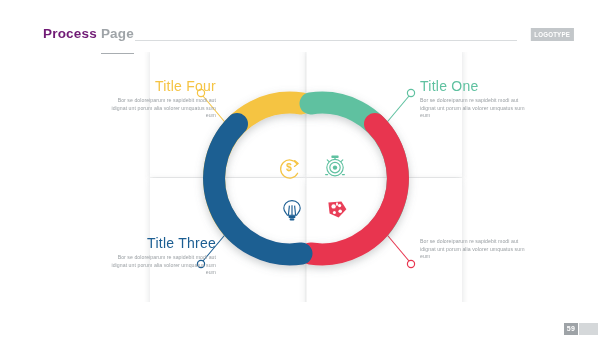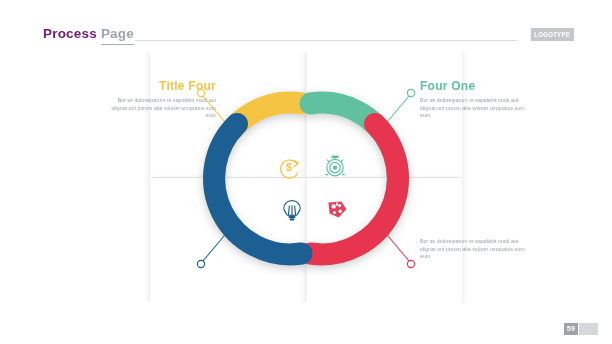--- a/index.html
+++ b/index.html
@@ -41,21 +41,21 @@
     line-height: 16px;
   }
   #header-title .word-soft {
     color: #701a75;
     font-weight: bold;
   }
   #header-title .word-strong {
     color: #9fa4a8;
     font-weight: bold;
     border-bottom: 1.6px solid #a8adb1;
-    padding-bottom: 3px;
+    padding-bottom: 12px;
   }
   #header-rule {
     position: absolute;
     left: 92px;
     top: 14px;
     width: 382px;
     height: 1px;
     background: #d9dcde;
   }
   #logotype {
@@ -86,22 +86,22 @@
     left: 0;
     top: 0;
   }
 
   
   .textblock {
     position: absolute;
     width: 108px;
   }
   .tb-title {
-    font-size: 12px;
-    font-weight: bold;
+    font-size: 14px;
+    font-weight: normal;
     letter-spacing: 0.25px;
     line-height: 11px;
     margin: 0 0 5px 0;
   }
   .tb-body {
     font-size: 5.2px;
     line-height: 7.6px;
     color: #9ba0a4;
     margin: 0;
     letter-spacing: 0.05px;
@@ -232,24 +232,28 @@
         <rect x="-0.9" y="-6.4" width="1.8" height="3.0" fill="#ffffff"></rect>
       </g>
     </svg>
 
     <div class="textblock align-right" id="tb-four">
       <p class="tb-title" style="color:#F5C443">Title Four</p>
       <p class="tb-body">Bor se doloreiparum re sapidebit modi aut idignat unt porum alia volorer umquatus sum eum</p>
     </div>
 
     <div class="textblock align-left" id="tb-one">
-      <p class="tb-title" style="color:#5FC1A0">Four One</p>
-      <p class="tb-body">Bor se doloreiparum re sapidebit modi aut idignat unt porum alia volorer umquatus sum eum</p>
-    </div>
-
+      <p class="tb-title" style="color:#5FC1A0">Title One</p>
+      <p class="tb-body">Bor se doloreiparum re sapidebit modi aut idignat unt porum alia volorer umquatus sum eum</p>
+    </div>
+
+    <div class="textblock align-right" id="tb-three">
+      <p class="tb-title" style="color:#1C5E92">Title Three</p>
+      <p class="tb-body">Bor se doloreiparum re sapidebit modi aut idignat unt porum alia volorer umquatus sum eum</p>
+    </div>
 
     <div class="textblock align-left" id="tb-two">
       <p class="tb-body">Bor se doloreiparum re sapidebit modi aut idignat unt porum alia volorer umquatus sum eum</p>
     </div>
 
   </div>
 
   <div id="pagenum">
     <div id="pagenum-box">59</div>
     <div id="pagenum-bar"></div>

